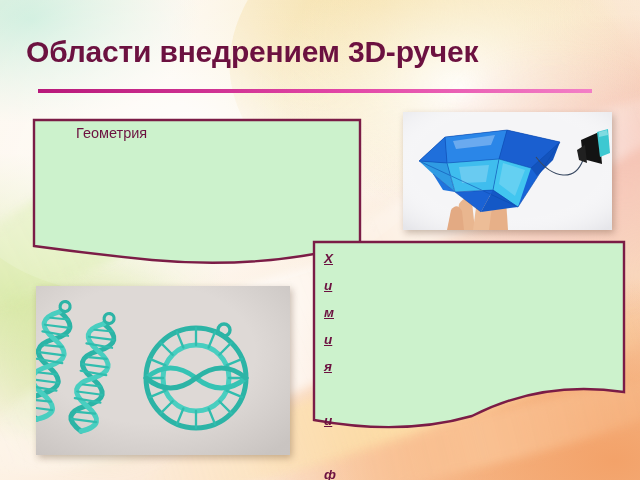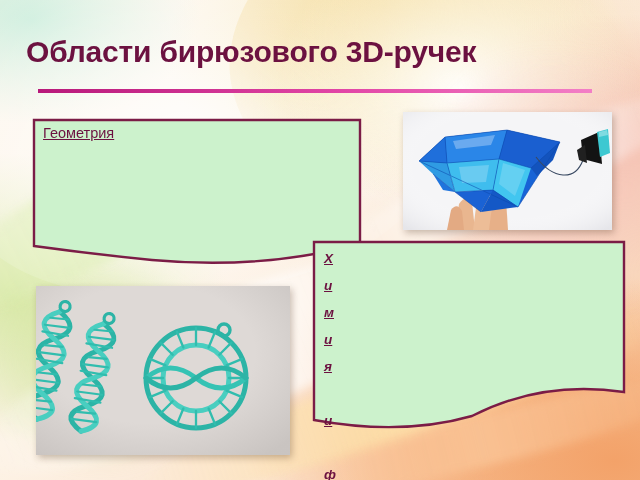--- a/index.html
+++ b/index.html
@@ -56,21 +56,21 @@
     background:linear-gradient(90deg,#b8197a 0%,#e246a6 55%,#f37fc6 100%);
   }
 
   
   .greenbox{position:absolute;}
   .greenbox svg{position:absolute;left:0;top:0;}
   .gb-text{position:absolute;color:#6c1140;}
 
   .box1{left:32px;top:118px;width:330px;height:150px;}
   .box1 .gb-text{left:11px;top:6px;width:306px;font-size:14.5px;line-height:1.28;}
-  .gb-head{text-decoration:underline;display:block;}
+  .gb-head{display:block;margin-left:33px;}
 
   .box2{left:312px;top:240px;width:314px;height:190px;}
   .box2 .gb-text{left:12px;top:5px;width:40px;font-size:13.5px;line-height:2.0;font-style:italic;font-weight:bold;}
   .vletter{display:block;text-decoration:underline;min-height:1em;}
   .vletter.blank{text-decoration:none;}
 
   
   .photo{position:absolute;overflow:hidden;box-shadow:2px 3px 7px rgba(90,60,40,.33);}
 
   
@@ -92,21 +92,21 @@
   <div class="bg-swirl1"></div>
   <div class="bg-swirl2"></div>
   <div class="streak s6"></div>
   <div class="streak s7"></div>
   <div class="streak s1"></div>
   <div class="streak s5"></div>
   <div class="streak s2"></div>
   <div class="streak s3"></div>
   <div class="streak s4"></div>
 
-  <div class="title">Области бирюзового 3D-ручек</div>
+  <div class="title">Области внедрением 3D-ручек</div>
   <div class="title-rule"></div>
 
   <div class="photo photo-gem">
     <svg class="gem-canvas" viewBox="0 0 209 118" preserveAspectRatio="none">
       <rect x="0" y="0" width="209" height="118" fill="#f5f5f7"></rect>
       <rect x="0" y="0" width="209" height="118" fill="url(#gemvig)"></rect>
       <defs>
         <radialGradient id="gemvig" cx="50%" cy="45%" r="72%">
           <stop offset="60%" stop-color="#ffffff" stop-opacity="0"></stop>
           <stop offset="100%" stop-color="#d9d9df" stop-opacity=".55"></stop>

